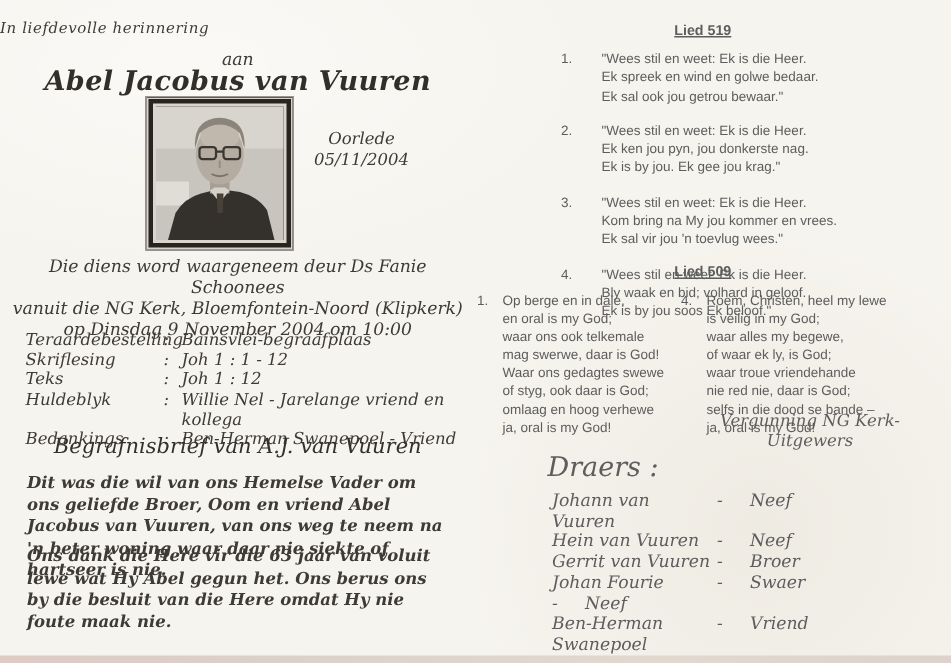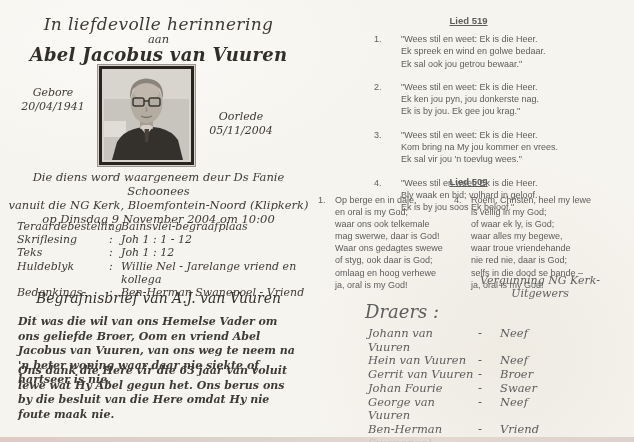--- a/index.html
+++ b/index.html
@@ -19,29 +19,29 @@
     content:"";position:absolute;left:0;right:0;bottom:0;height:5px;
     background:linear-gradient(to right,#d9c4bd,#d6ccc4 35%,#e0d4ca 70%,#d8cdc6);
     opacity:.85;
   }
   .page{position:absolute;top:0;bottom:0;width:317px;}
   .page-left{left:0;}
   .page-right{left:310px;text-decoration:underline;}
 
   
   .script{font-family:"DejaVu Serif",serif;font-style:italic;}
-  .l-line1{position:absolute;top:14px;left:0;width:100%;text-align:center;
-           font-size:17px;letter-spacing:.4px;}
+  .l-line1{position:absolute;top:14px;left:0;width:100%;
+           font-size:10px;letter-spacing:.4px;}
   .l-line2{position:absolute;top:32px;left:0;width:100%;text-align:center;font-size:11.5px;}
   .l-name{position:absolute;top:44px;left:0;width:100%;text-align:center;
           font-size:18px;letter-spacing:.3px;color:#322f2b;font-weight:bold;}
   .born,.died{position:absolute;top:86px;width:90px;text-align:center;
               font-size:11px;line-height:14px;}
   .born{left:8px;}
-  .died{left:196px;margin-top:24px;}
+  .died{left:196px;}
 
   .photo-frame{position:absolute;left:97px;top:64px;
                background:#28241f;padding:4px;border:1px solid #9a958d;
                box-shadow:0 0 0 1px #d8d4cc inset;}
   .photo-inner{border:2px solid #d9d5cd;line-height:0;}
 
   .service{position:absolute;top:170px;left:0;width:100%;text-align:center;
            font-size:11.5px;line-height:14px;}
 
   .details{position:absolute;top:220px;left:17px;width:292px;font-size:11px;line-height:13.2px;}
@@ -89,24 +89,20 @@
 </head>
 <body>
 
 <div class="card">
 
   <div class="page page-left script">
     <div class="l-line1">In liefdevolle herinnering</div>
     <div class="l-line2">aan</div>
     <div class="l-name">Abel Jacobus van Vuuren</div>
 
-    <div class="born">
-      <div>Gebore</div>
-      <div>20/04/1941</div>
-    </div>
     <div class="died">
       <div>Oorlede</div>
       <div>05/11/2004</div>
     </div>
 
     <div class="photo-frame">
       <div class="photo-inner">
         <svg width="85" height="89" viewBox="0 0 85 89">
           <rect width="85" height="89" fill="#c8c5bf"></rect>
           <rect x="0" y="0" width="85" height="28" fill="#d8d5cf"></rect>
@@ -220,22 +216,22 @@
           <div>of styg, ook daar is God;</div>
           <div>omlaag en hoog verhewe</div>
           <div>ja, oral is my God!</div>
         </div>
       </div>
       <div class="verse col2">
         <div class="vnum">4.</div>
         <div class="vlines">
           <div>Roem, Christen, heel my lewe</div>
           <div>is veilig in my God;</div>
+          <div>waar alles my begewe,</div>
           <div>of waar ek ly, is God;</div>
-          <div>waar alles my begewe,</div>
           <div>waar troue vriendehande</div>
           <div>nie red nie, daar is God;</div>
           <div>selfs in die dood se bande –</div>
           <div>ja, oral is my God!</div>
         </div>
       </div>
     </div>
 
     <div class="credit script">Vergunning NG Kerk-Uitgewers</div>
 
@@ -255,21 +251,20 @@
         <span class="b-name">Gerrit van Vuuren</span>
         <span class="b-sep">-</span>
         <span class="b-rel">Broer</span>
       </div>
       <div class="bearer-row">
         <span class="b-name">Johan Fourie</span>
         <span class="b-sep">-</span>
         <span class="b-rel">Swaer</span>
       </div>
       <div class="bearer-row">
-        <span class="b-name">George van Vuuren</span>
         <span class="b-sep">-</span>
         <span class="b-rel">Neef</span>
       </div>
       <div class="bearer-row">
         <span class="b-name">Ben-Herman Swanepoel</span>
         <span class="b-sep">-</span>
         <span class="b-rel">Vriend</span>
       </div>
     </div>
   </div>

